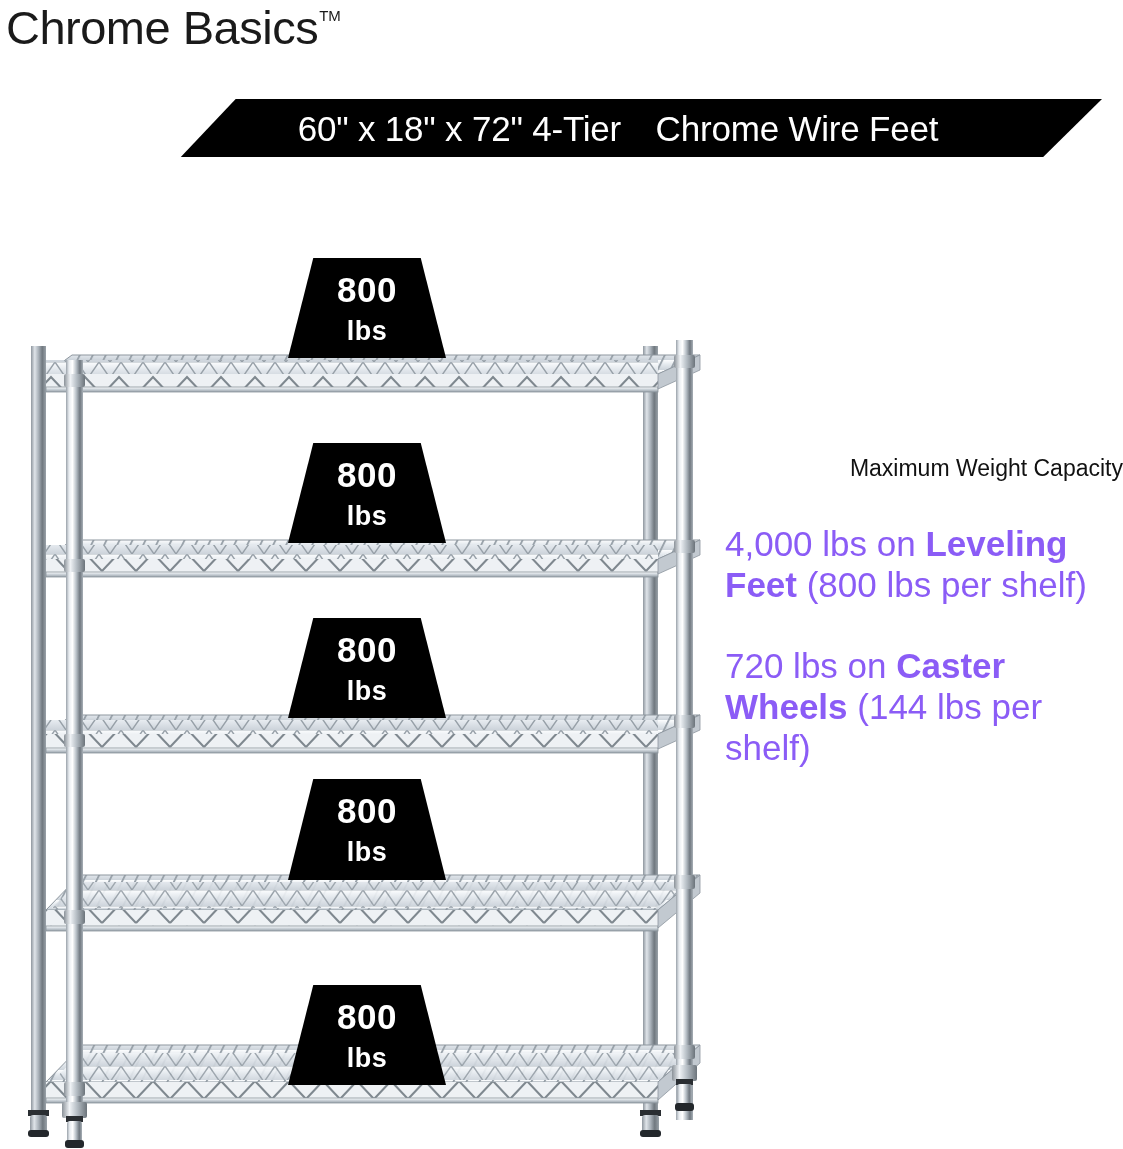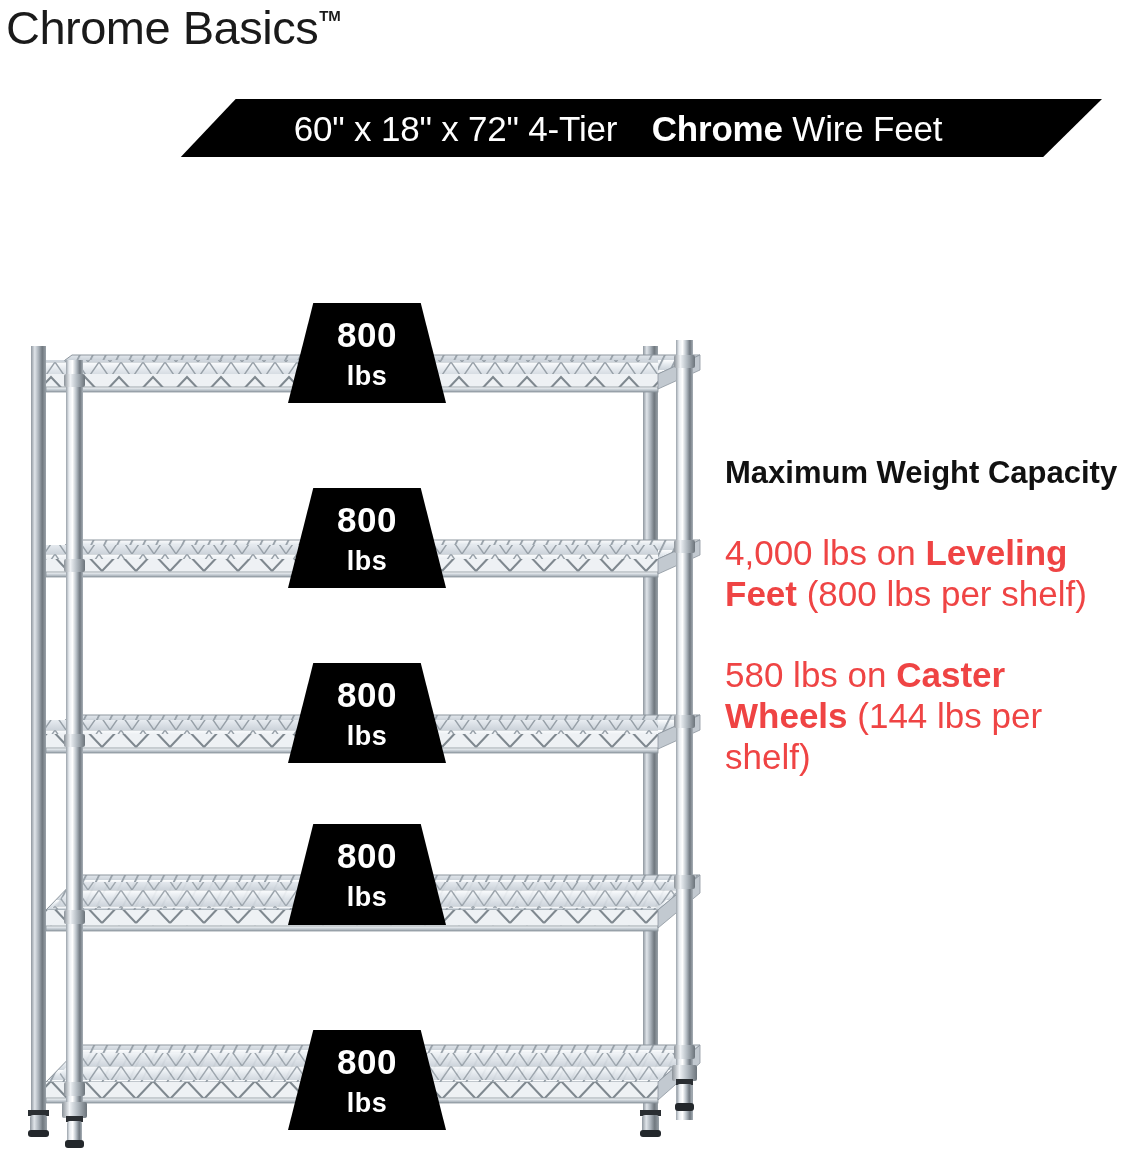--- a/index.html
+++ b/index.html
@@ -14,77 +14,77 @@
 
   
   #brand{
     position:absolute;left:6px;top:4px;
     font-size:47px;line-height:1;
     font-weight:400;letter-spacing:-0.5px;
     color:#1a1a1a;white-space:nowrap;
   }
   #brand .tm{
     font-size:15px;vertical-align:super;
-    letter-spacing:0;font-weight:700;
+    letter-spacing:0;font-weight:400;
     position:relative;top:-6px;left:1px;
   }
 
   
   #banner{
     position:absolute;left:122px;top:99px;
     width:980px;height:58px;
     background:#000000;
     -webkit-clip-path:polygon(6.0% 100%, 11.6% 0%, 100% 0%, 94.0% 100%);
     clip-path:polygon(6.0% 100%, 11.6% 0%, 100% 0%, 94.0% 100%);
     display:flex;align-items:center;justify-content:center;
   }
   #banner-text{
     color:#ffffff;
     font-size:35px;line-height:1;
     font-weight:400;
     letter-spacing:-0.2px;
     white-space:nowrap;
     transform:translateX(6px);
   }
-  #banner-text b{font-weight:700;margin-left:25px;}
+  #banner-text b{font-weight:400;margin-left:25px;}
 
   
   #copy{
     position:absolute;left:725px;top:455px;
     width:398px;
   }
   .copy-head{
-    font-size:31px;line-height:1.17;
-    font-weight:700;color:#111;
+    font-size:23px;line-height:1.17;
+    font-weight:400;color:#111;
     margin:0 0 42px 0;
+    text-align:right;
   }
   .copy-p{
     font-size:35px;line-height:1.17;
-    font-weight:400;color:#ef4444;
+    font-weight:400;color:#8b5cf6;
     margin:0 0 40px 0;
   }
   .copy-p b{font-weight:700;}
 
   
   #rack{
     position:absolute;left:0px;top:330px;
     width:740px;height:819px;
   }
   #rack svg{display:block;}
 
   
   .badge{
     position:absolute;
     background:#000000;
     display:flex;flex-direction:column;
     align-items:center;justify-content:center;
     color:#ffffff;
     -webkit-clip-path:polygon(16% 0%, 84% 0%, 100% 100%, 0% 100%);
     clip-path:polygon(16% 0%, 84% 0%, 100% 100%, 0% 100%);
-    margin-top:45px;
   }
   .badge .num{
     font-size:35px;font-weight:700;line-height:1;
     letter-spacing:0.5px;
   }
   .badge .unit{
     font-size:27px;font-weight:700;line-height:1;
     letter-spacing:0.5px;margin-top:11px;
   }
 </style>
@@ -268,14 +268,14 @@
 <div class="badge" style="left:288px;top:985px;width:158px;height:100px;">
   <span class="num">800</span>
   <span class="unit">lbs</span>
 </div>
 
 <div id="copy">
   <div class="copy-head">Maximum Weight Capacity</div>
 
   <p class="copy-p"><span>4,000 lbs on </span><b>Leveling Feet</b><span> (800 lbs per shelf)</span></p>
 
-  <p class="copy-p"><span>580 lbs on </span><b>Caster Wheels</b><span> (144 lbs per shelf)</span></p>
+  <p class="copy-p"><span>720 lbs on </span><b>Caster Wheels</b><span> (144 lbs per shelf)</span></p>
 </div>
 
 </body></html>

